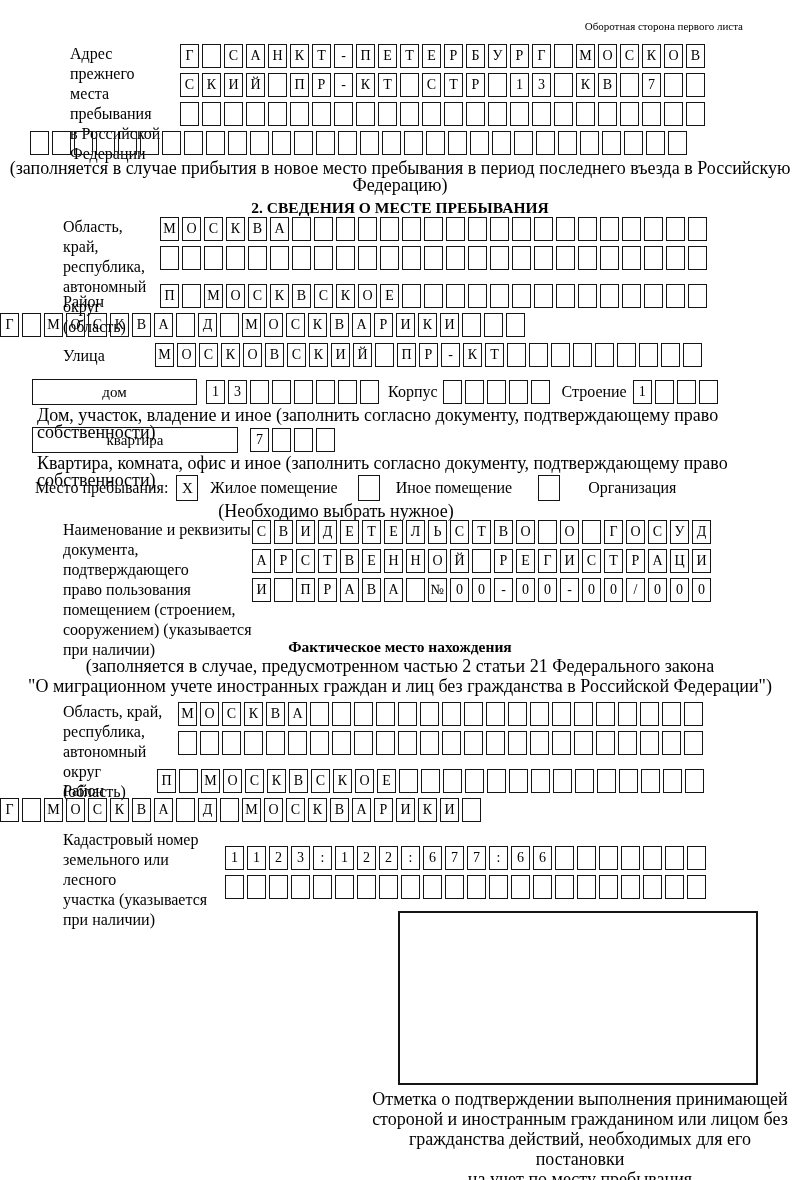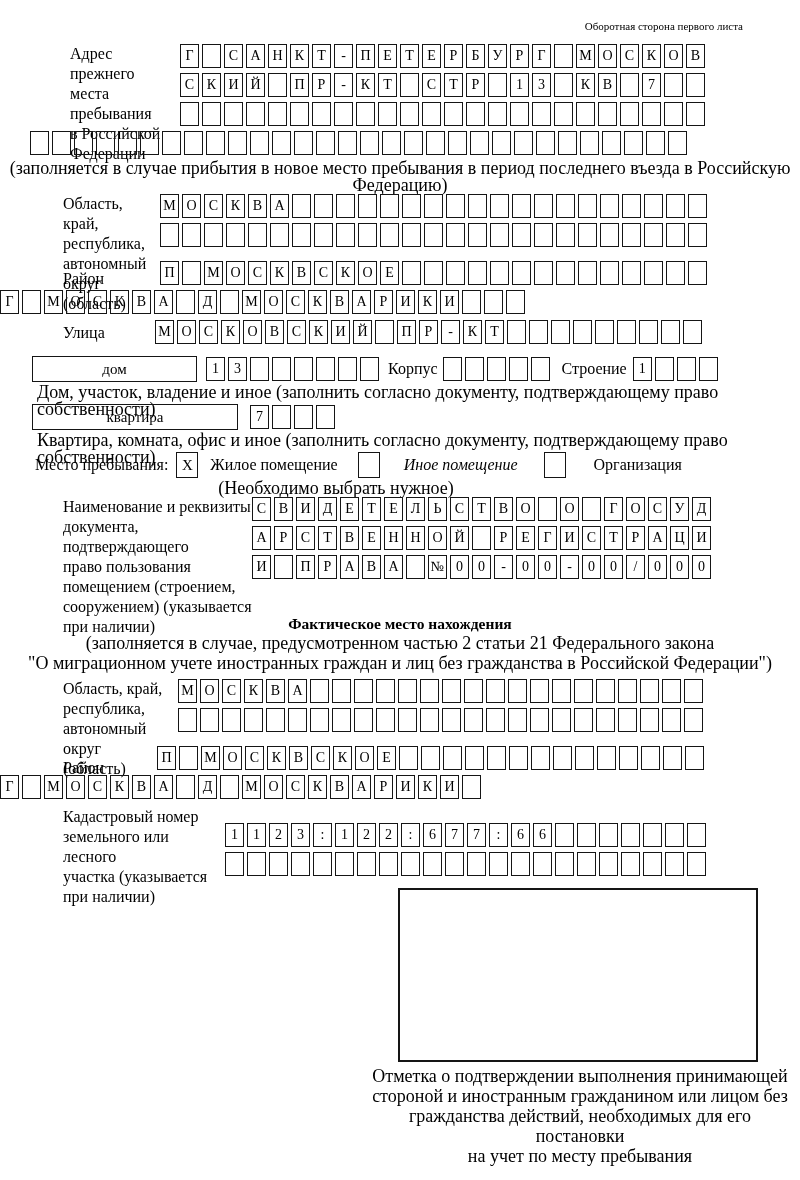--- a/index.html
+++ b/index.html
@@ -150,20 +150,21 @@
       <span class="cb"></span>
       <span class="cb"></span>
       <span class="cb"></span>
       <span class="cb"></span>
       <span class="cb"></span>
       <span class="cb"></span>
       <span class="cb"></span>
     </div>
   <div class="note center">(заполняется в случае прибытия в новое место пребывания в период последнего въезда в Российскую Федерацию)</div>
 
+  <div class="sect-title" style="margin-top:5px;">2. СВЕДЕНИЯ О МЕСТЕ ПРЕБЫВАНИЯ</div>
 
   <div class="frow" style="height:67px;">
     <div class="lbl" style="margin-left:63px; width:97px;">Область, край,
 республика,
 автономный
 округ (область)</div>
     <div class="bcol">
       <div class="brow">
           <span class="cb">М</span>
           <span class="cb">О</span>
@@ -351,21 +352,21 @@
         <span class="cb"></span>
       </div>
   </div>
   <div class="note" style="margin-left:37px; height:16px;">Квартира, комната, офис и иное (заполнить согласно документу, подтверждающему право собственности)</div>
 
   <div class="frow" style="margin-top:2px; height:30px; align-items:center;">
     <div class="lbl" style="margin-left:35px;">Место пребывания:</div>
     <span class="ckb" style="margin-left:8px;">X</span>
     <div class="lbl" style="margin-left:12px;">Жилое помещение</div>
     <span class="ckb" style="margin-left:20px;"></span>
-    <div class="lbl" style="margin-left:24px;font-style:italic;">Иное помещение</div>
+    <div class="lbl" style="margin-left:16px;">Иное помещение</div>
     <span class="ckb" style="margin-left:26px;"></span>
     <div class="lbl" style="margin-left:28px;">Организация</div>
   </div>
   <div class="note center" style="width:672px; height:17px;">(Необходимо выбрать нужное)</div>
 
   <div class="frow" style="height:118px;">
     <div class="lbl" style="margin-left:63px; width:189px;">Наименование и реквизиты
 документа, подтверждающего
 право пользования
 помещением (строением,

